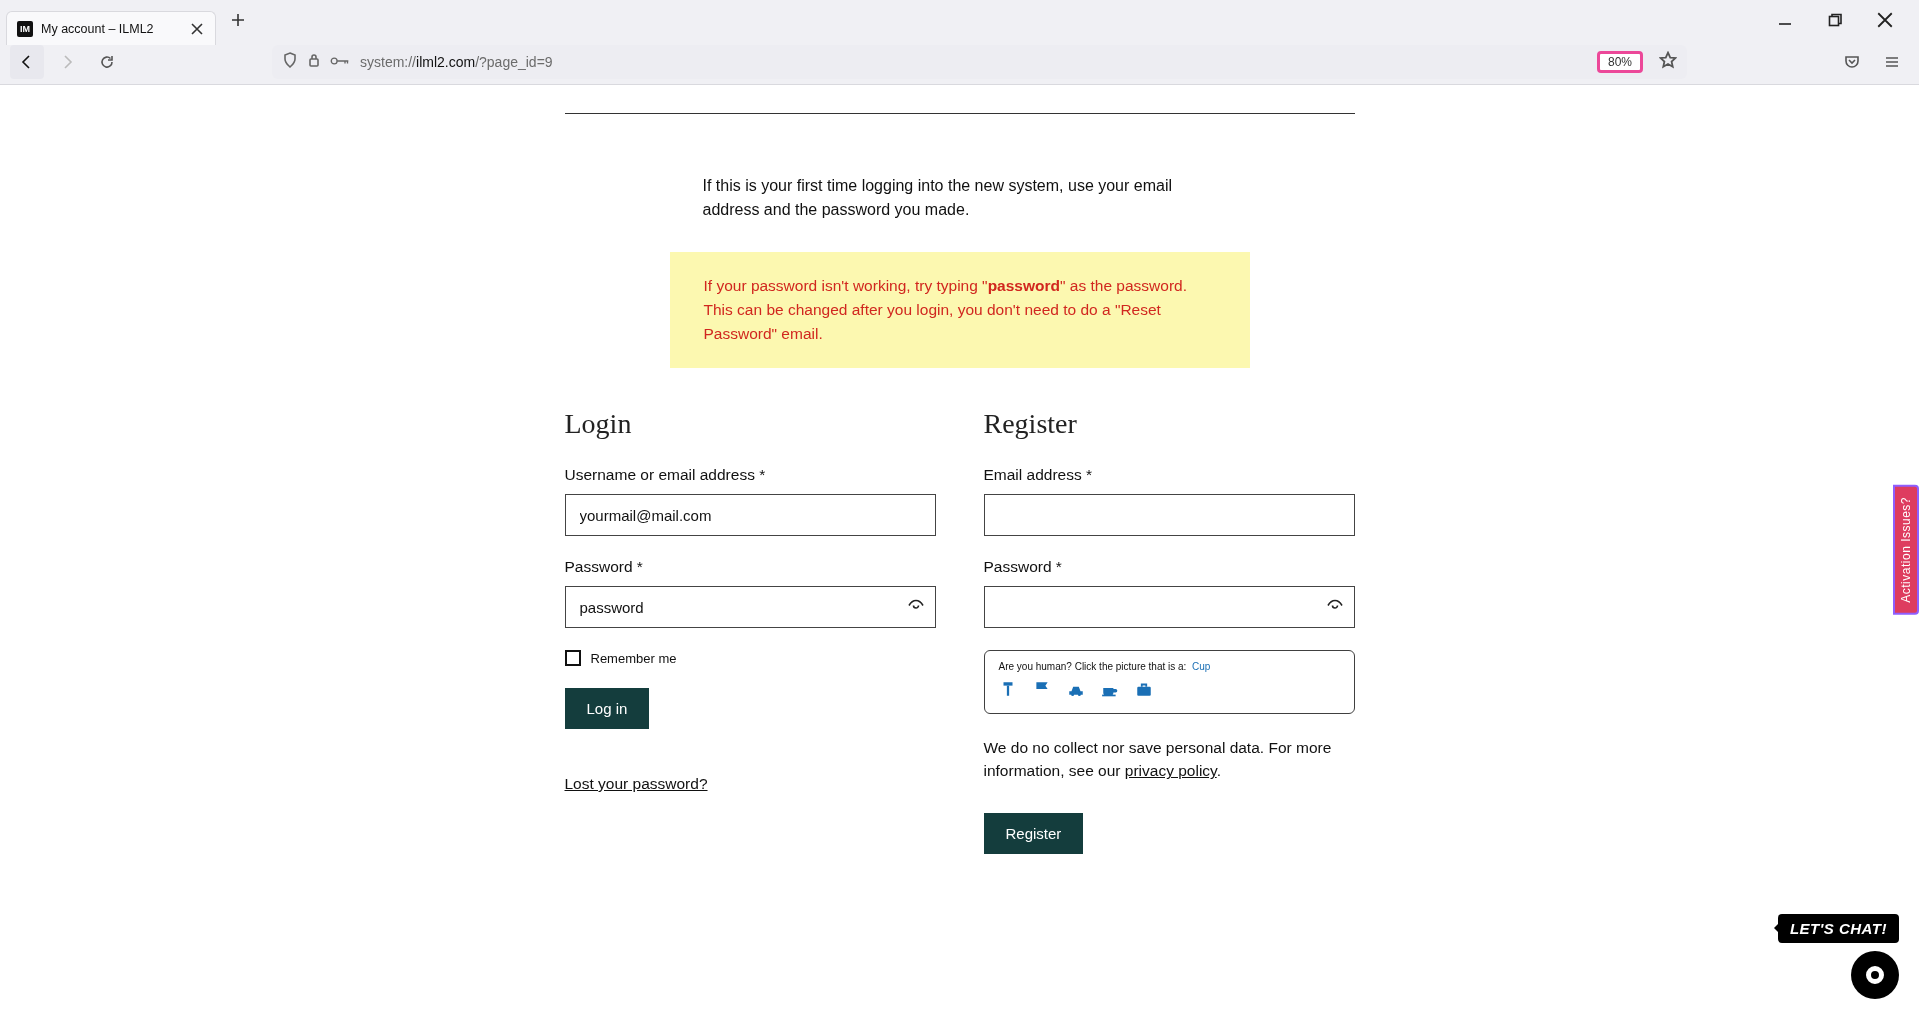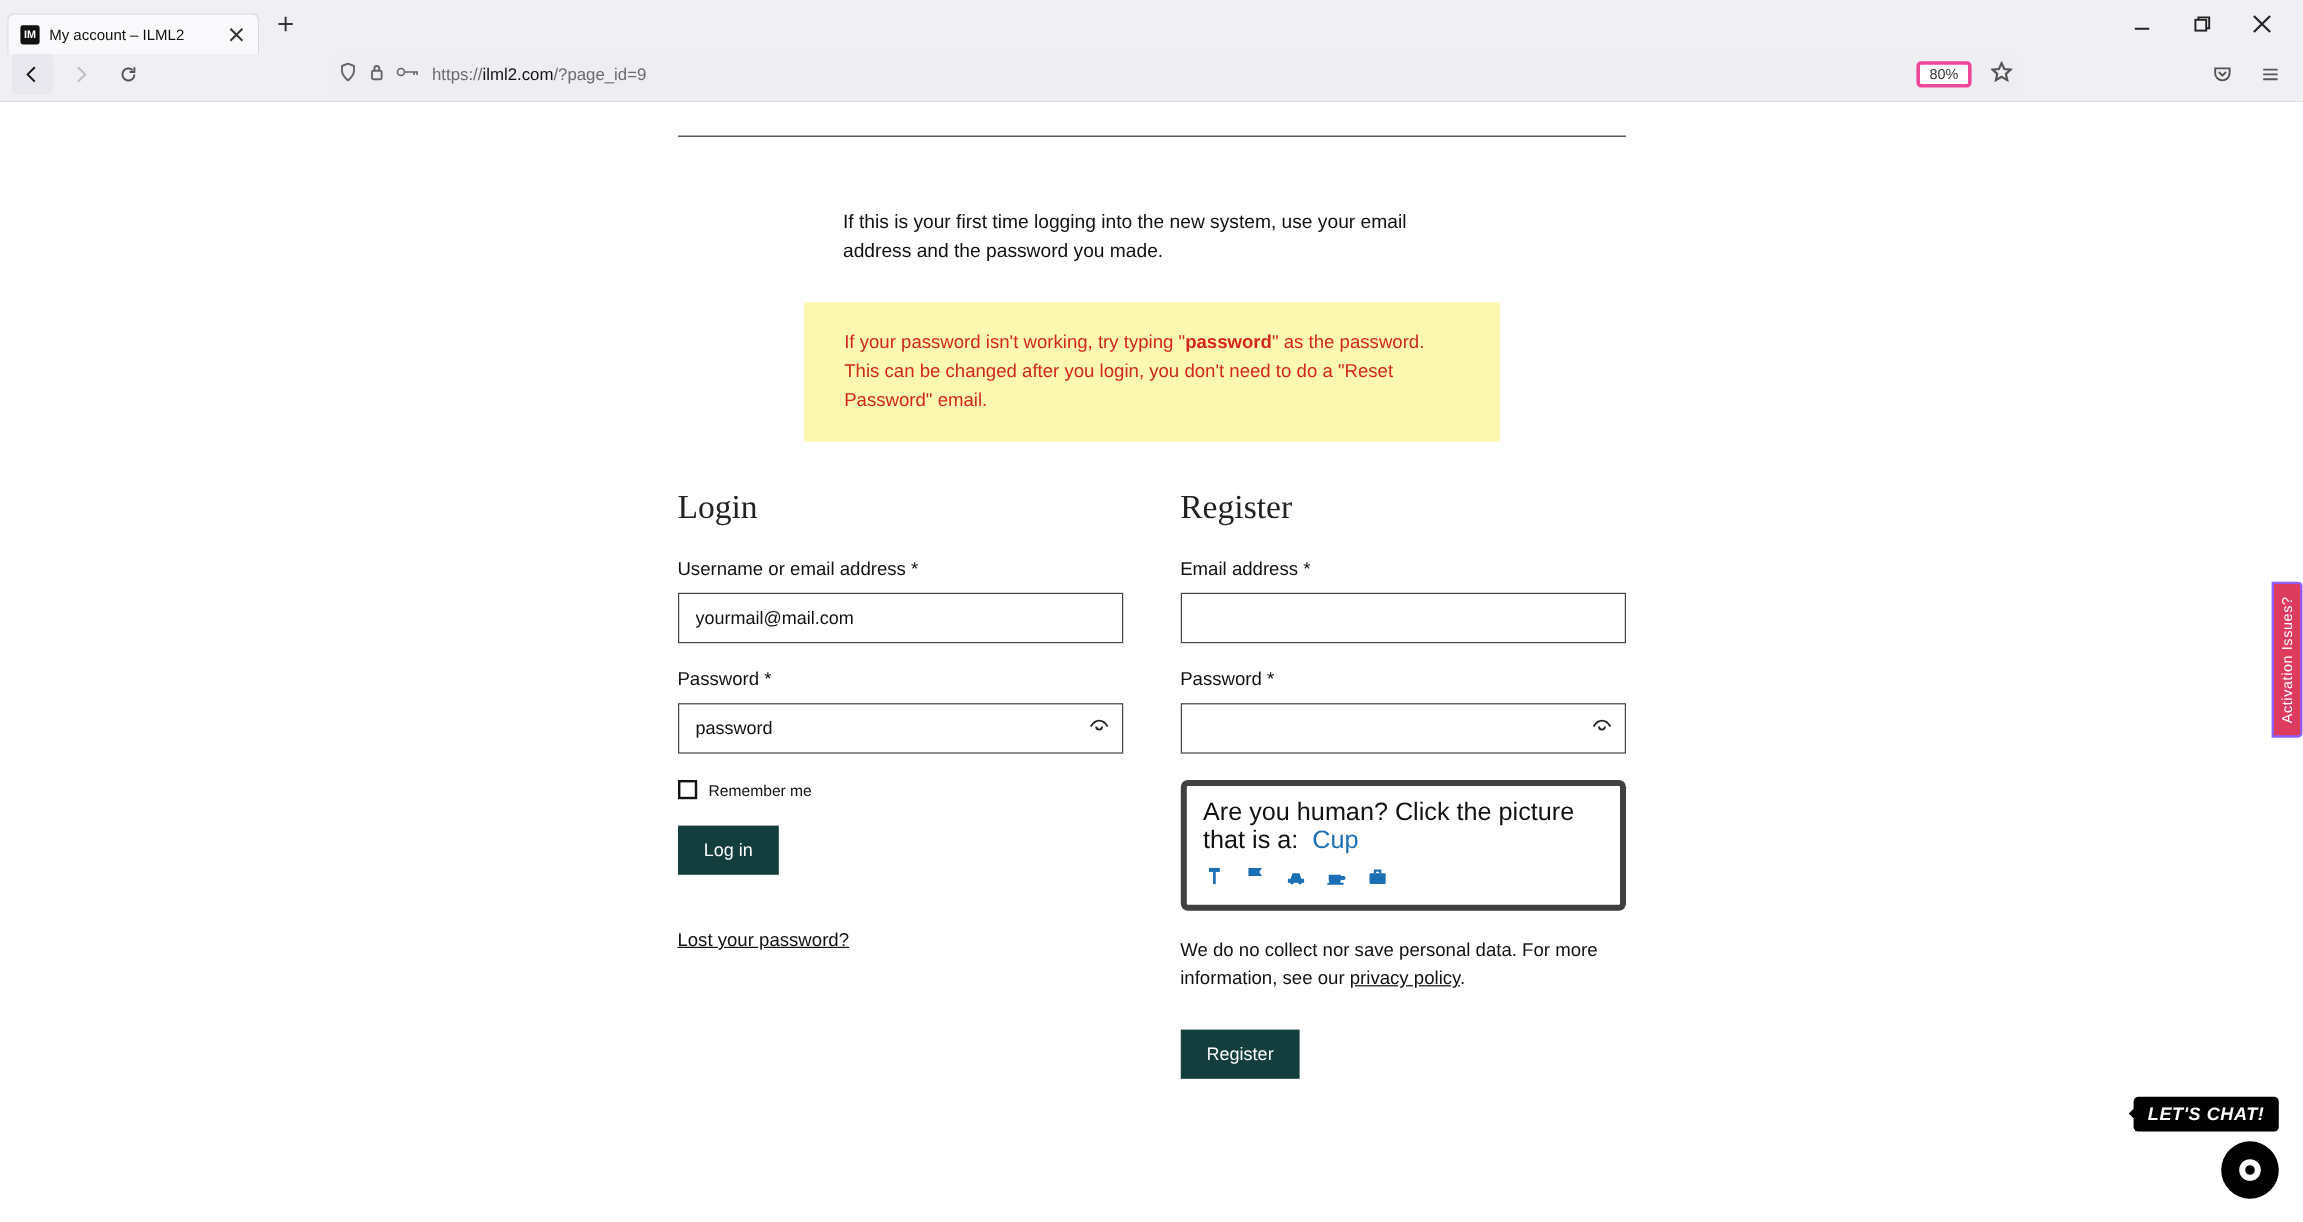--- a/index.html
+++ b/index.html
@@ -63,21 +63,21 @@
   .eye { position:absolute; right:12px; top:50%; transform:translateY(-50%); color:#222; cursor:pointer; font-size:14px; }
   .row { margin-bottom: 22px; }
   .chk { display:flex; align-items:flex-end; gap:10px; font-size:13px; color:#111; }
   .chkbox { width:16px; height:16px; border:2px solid #111; display:inline-block; cursor:pointer; }
   .btn {
     background:#143d3d; color:#fff; border:none; padding: 12px 22px;
     font-size:15px; cursor:pointer;
   }
   .lost { display:inline-block; margin-top:24px; color:#111; text-decoration:underline; font-size:15.5px; cursor:pointer; }
   .captcha {
-    border:5px solid #404040; border-radius:6px; padding:10px 14px; font-size:21px; color:#111;
+    border:1px solid #404040; border-radius:6px; padding:10px 14px; font-size:10px; color:#111;
   }
   .captcha .answer { color:#1a6fb5; }
   .captcha-icons { display:flex; gap:16px; margin-top:8px; color:#1a6fb5; font-size:18px; }
   .captcha-icons span { cursor:pointer; }
   .priv { font-size:15.5px; line-height:1.5; color:#111; margin-top:18px; }
   .priv a { color:#111; text-decoration:underline; cursor:pointer; }
   
   .sidetab {
     position:absolute; right:0; top:400px; writing-mode:vertical-rl; transform:rotate(180deg);
     background:#de3c5f; border:2px solid #8f5fff; color:#fff; padding:10px 4px;
@@ -175,21 +175,21 @@
             </svg>
         </span>
         <span>
           <svg class="key" viewBox="0 0 24 12" stroke="currentColor" fill="none" stroke-width="1.6">
               <circle cx="5" cy="6" r="3.5"></circle>
               <path d="M8.5 6H22M18 6v3M21 6v3"></path>
             </svg>
         </span>
       </span>
       <span class="urltext">
-        <span>https://</span><span class="domain">ilml2.com</span><span>/?page_id=9</span>
+        <span>system://</span><span class="domain">ilml2.com</span><span>/?page_id=9</span>
       </span>
       <span class="zoom">80%</span>
       <span style="padding-left:6px;">
         <svg class="ic lg" viewBox="0 0 16 16">
             <path d="M8 1.5l2 4.3 4.7.4-3.5 3.2 1 4.6L8 11.6 3.8 14l1-4.6L1.3 6.2 6 5.8 8 1.5z"></path>
           </svg>
       </span>
     </div>
     <div style="width:130px"></div>
     <div class="tcluster">

